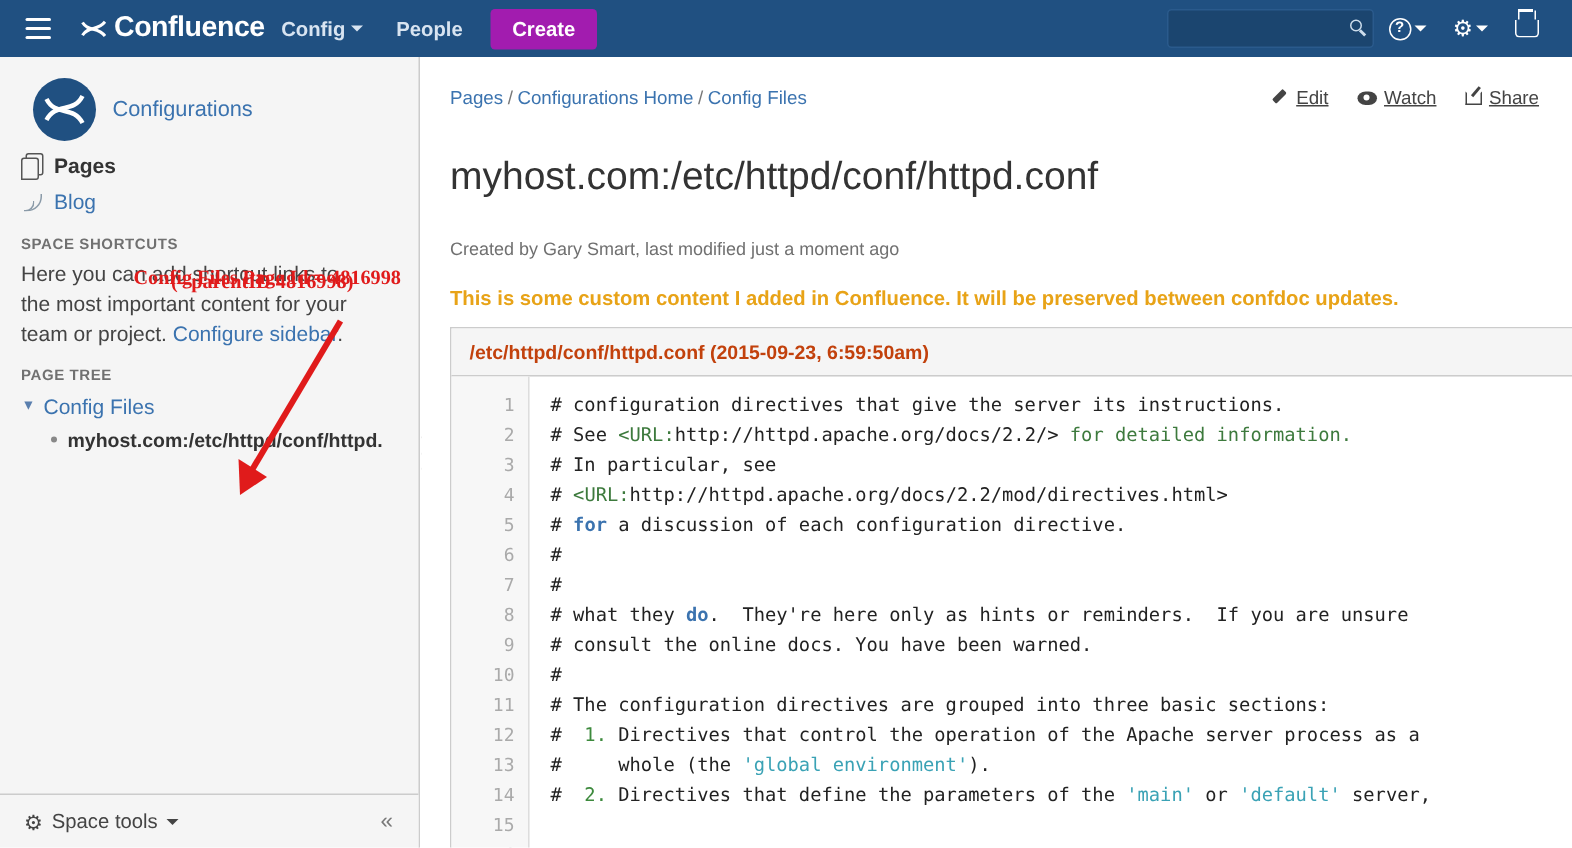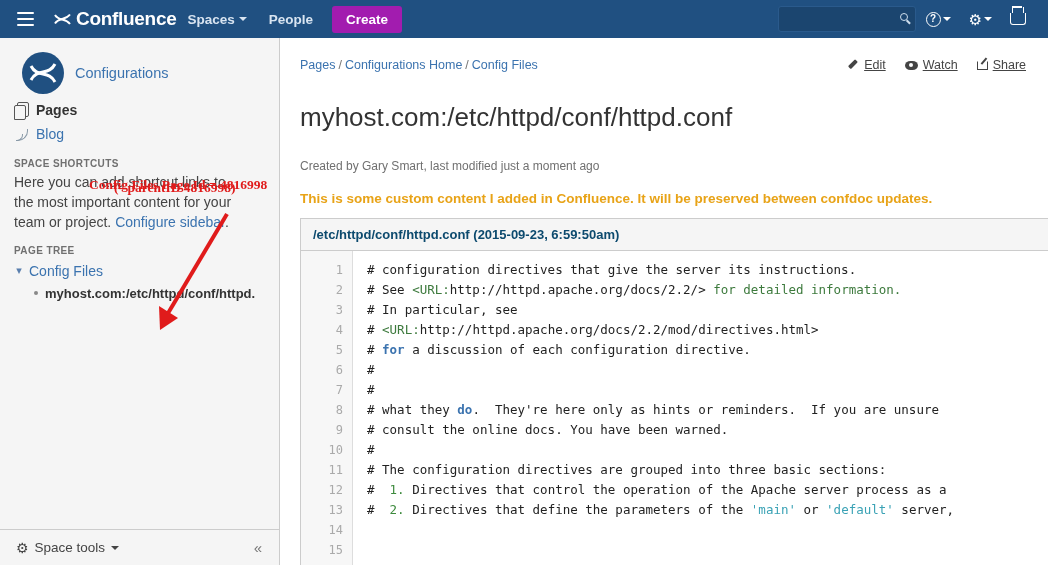--- a/index.html
+++ b/index.html
@@ -283,21 +283,21 @@
     padding: 18px 19px 0 19px;
   }
   
   .code-panel {
     margin: 12px 0 0 19px;
     border: 1px solid #ccc; border-right: none;
     background: #fff;
   }
   .code-head {
     background: #f5f5f5; border-bottom: 1px solid #ccc;
-    font-size: 13px; font-weight: bold; color: #0c4a6e;
+    font-size: 13px; font-weight: bold; color: #c2410c;
     padding: 8px 12px;
   }
   .code-body { display: flex; }
   .gutter {
     background: #f7f7f7; border-right: 1px solid #ddd;
     width: 52px; flex: none;
     padding: 9px 9px 0 0; text-align: right;
   }
   .gutter div {
     font-family: "DejaVu Sans Mono", monospace;
@@ -325,21 +325,21 @@
   <div class="brand">
     <span class="brand-mark">
       <svg width="17" height="17" viewBox="0 0 17 17">
         <path d="M1 12.5 C5 6, 11 10, 16 3.5" stroke="#fff" stroke-width="2" fill="none"></path>
         <path d="M1 4 C5 10.5, 11 6.5, 16 13" stroke="#fff" stroke-width="2" fill="none"></path>
       </svg>
     </span>
     <span class="brand-text">Confluence</span>
   </div>
   <div class="navitem">
-    <span>Spaces</span>
+    <span>Config</span>
     <span class="caret-down"></span>
   </div>
   <div class="navitem">
     <span>People</span>
   </div>
   <button class="create-btn">Create</button>
 
   <div class="nav-right">
     <div class="searchbox">
       <input type="text" placeholder="" style="">
@@ -469,17 +469,18 @@
           <div># In particular, see</div>
           <div># <span style="color:#3d7a3d">&lt;URL:</span>http://httpd.apache.org/docs/2.2/mod/directives.html&gt;</div>
           <div># <span style="color:#3b73af;font-weight:bold">for</span> a discussion of each configuration directive.</div>
           <div>#</div>
           <div>#</div>
           <div># what they <span style="color:#3b73af;font-weight:bold">do</span>.  They're here only as hints or reminders.  If you are unsure</div>
           <div># consult the online docs. You have been warned.</div>
           <div>#</div>
           <div># The configuration directives are grouped into three basic sections:</div>
           <div>#  <span style="color:#3d8a3d">1.</span> Directives that control the operation of the Apache server process as a</div>
+          <div>#     whole (the <span style="color:#3aa2b5">'global environment'</span>).</div>
           <div>#  <span style="color:#3d8a3d">2.</span> Directives that define the parameters of the <span style="color:#3aa2b5">'main'</span> or <span style="color:#3aa2b5">'default'</span> server,</div>
         </div>
     </div>
   </div>
 </div>
 
 </body></html>

